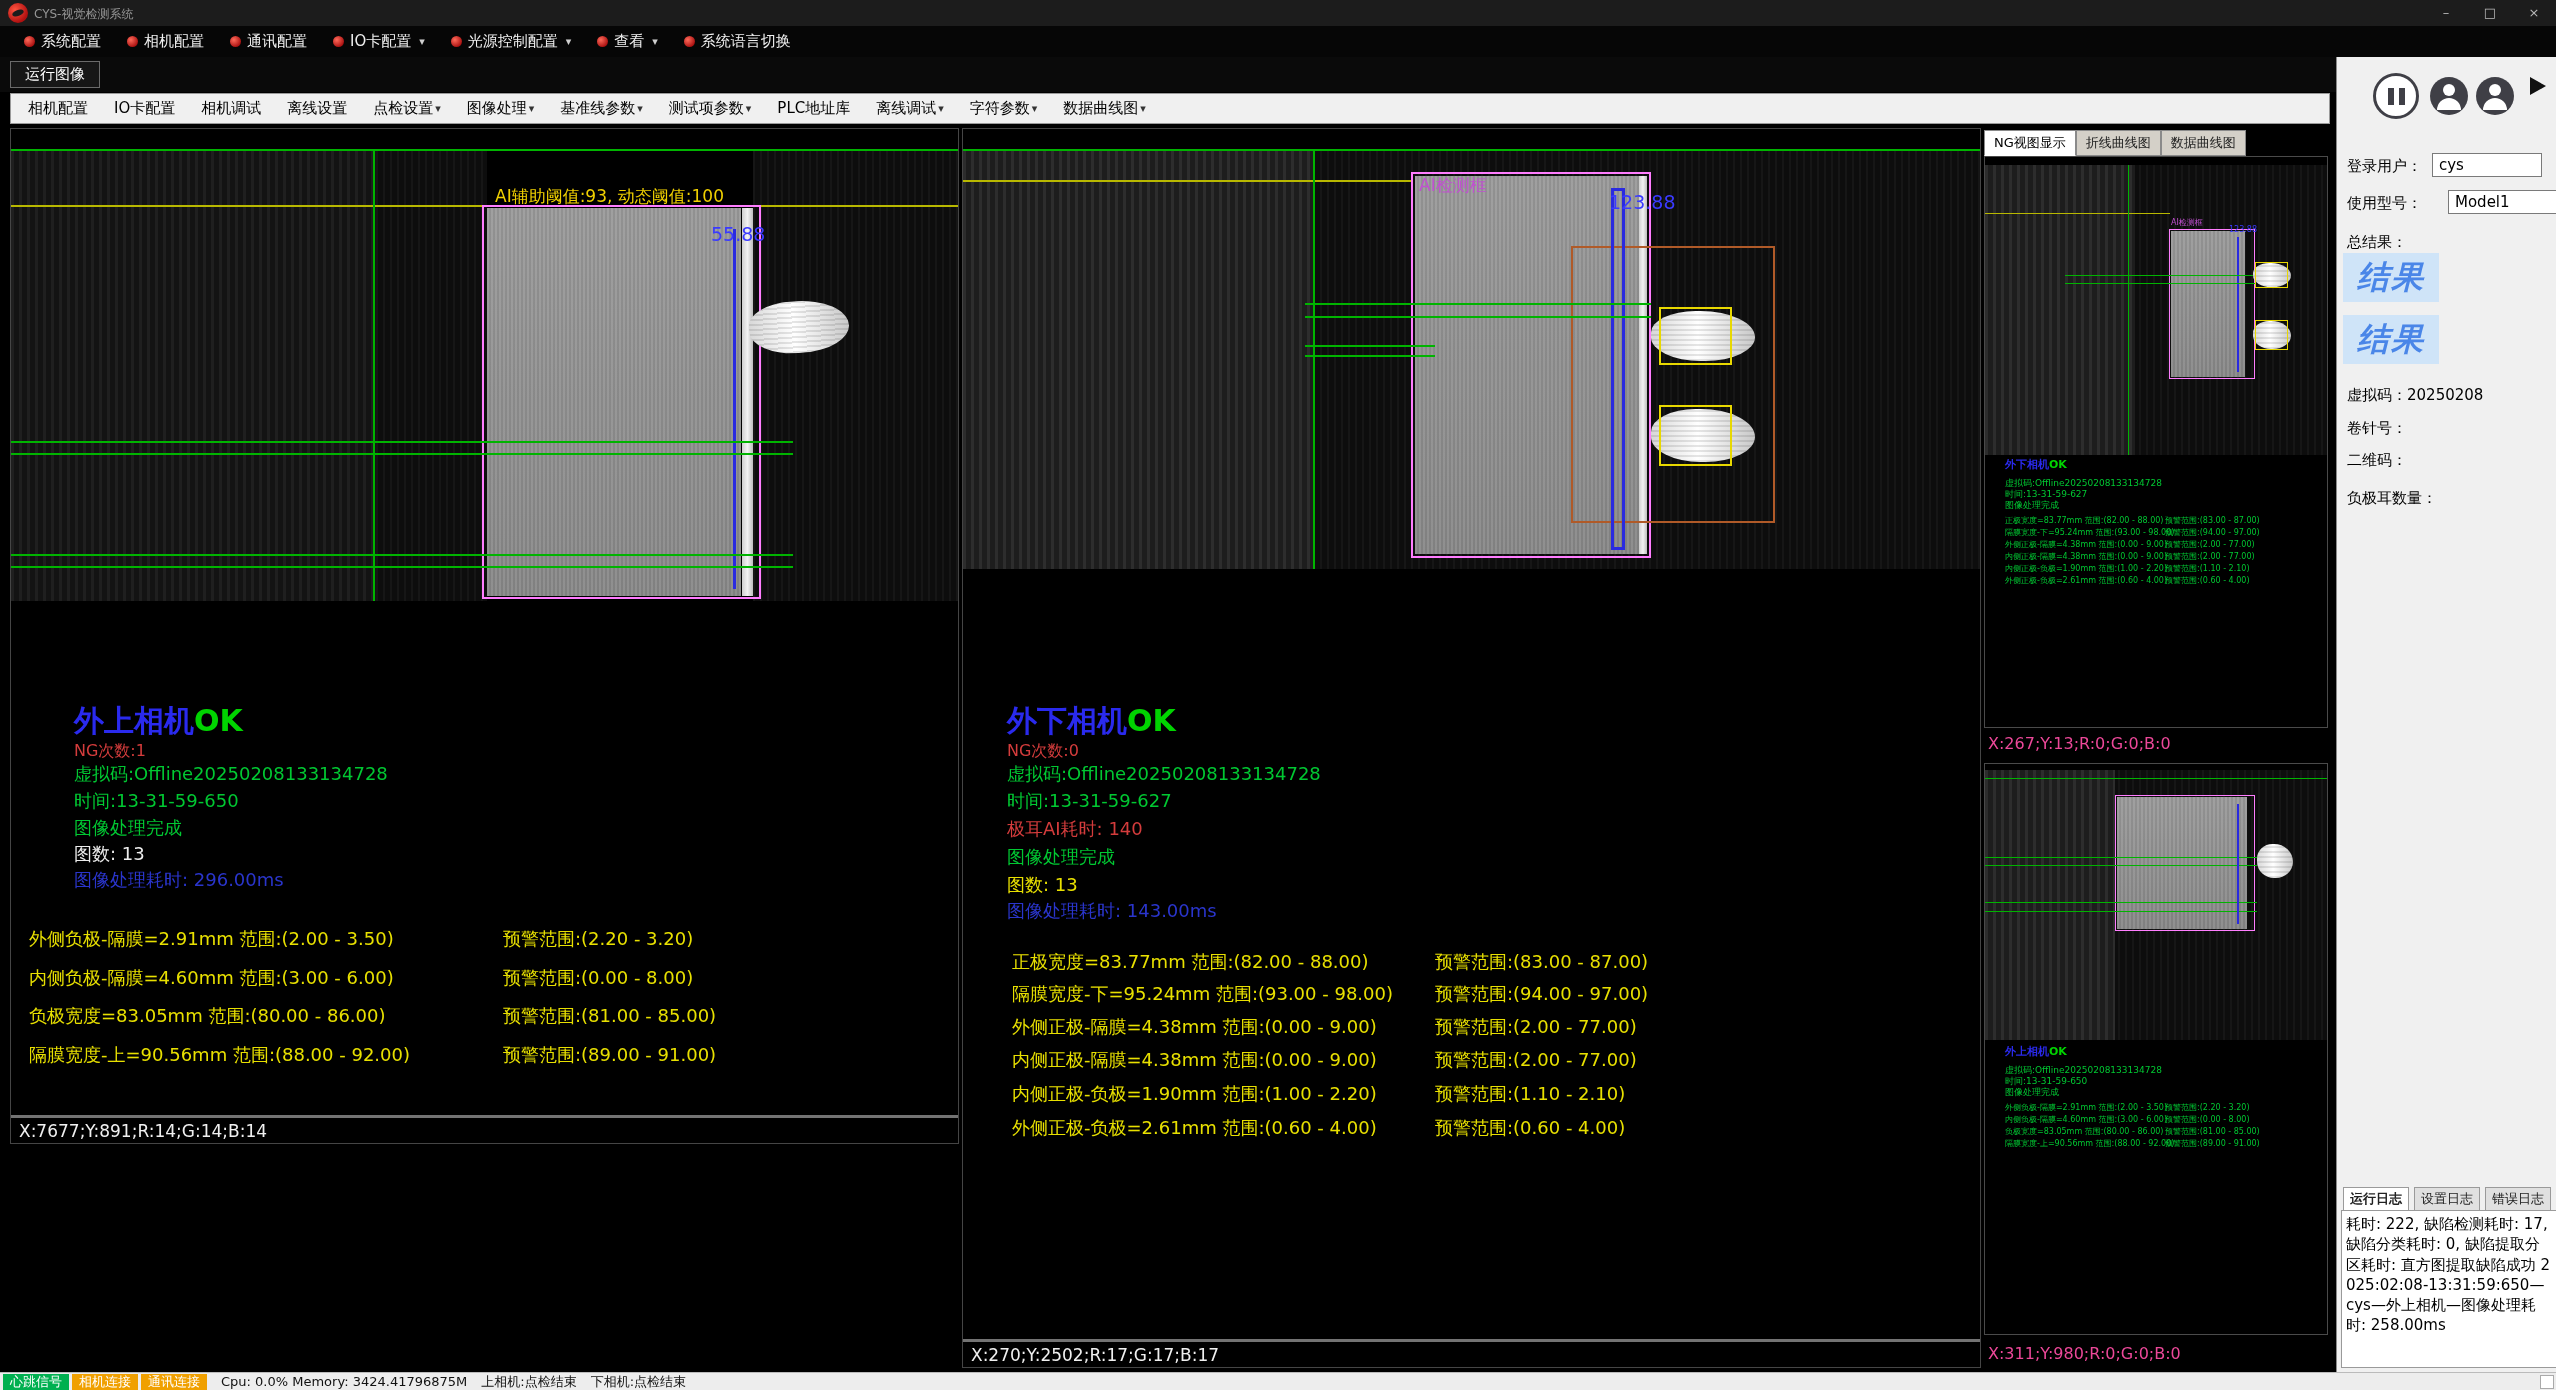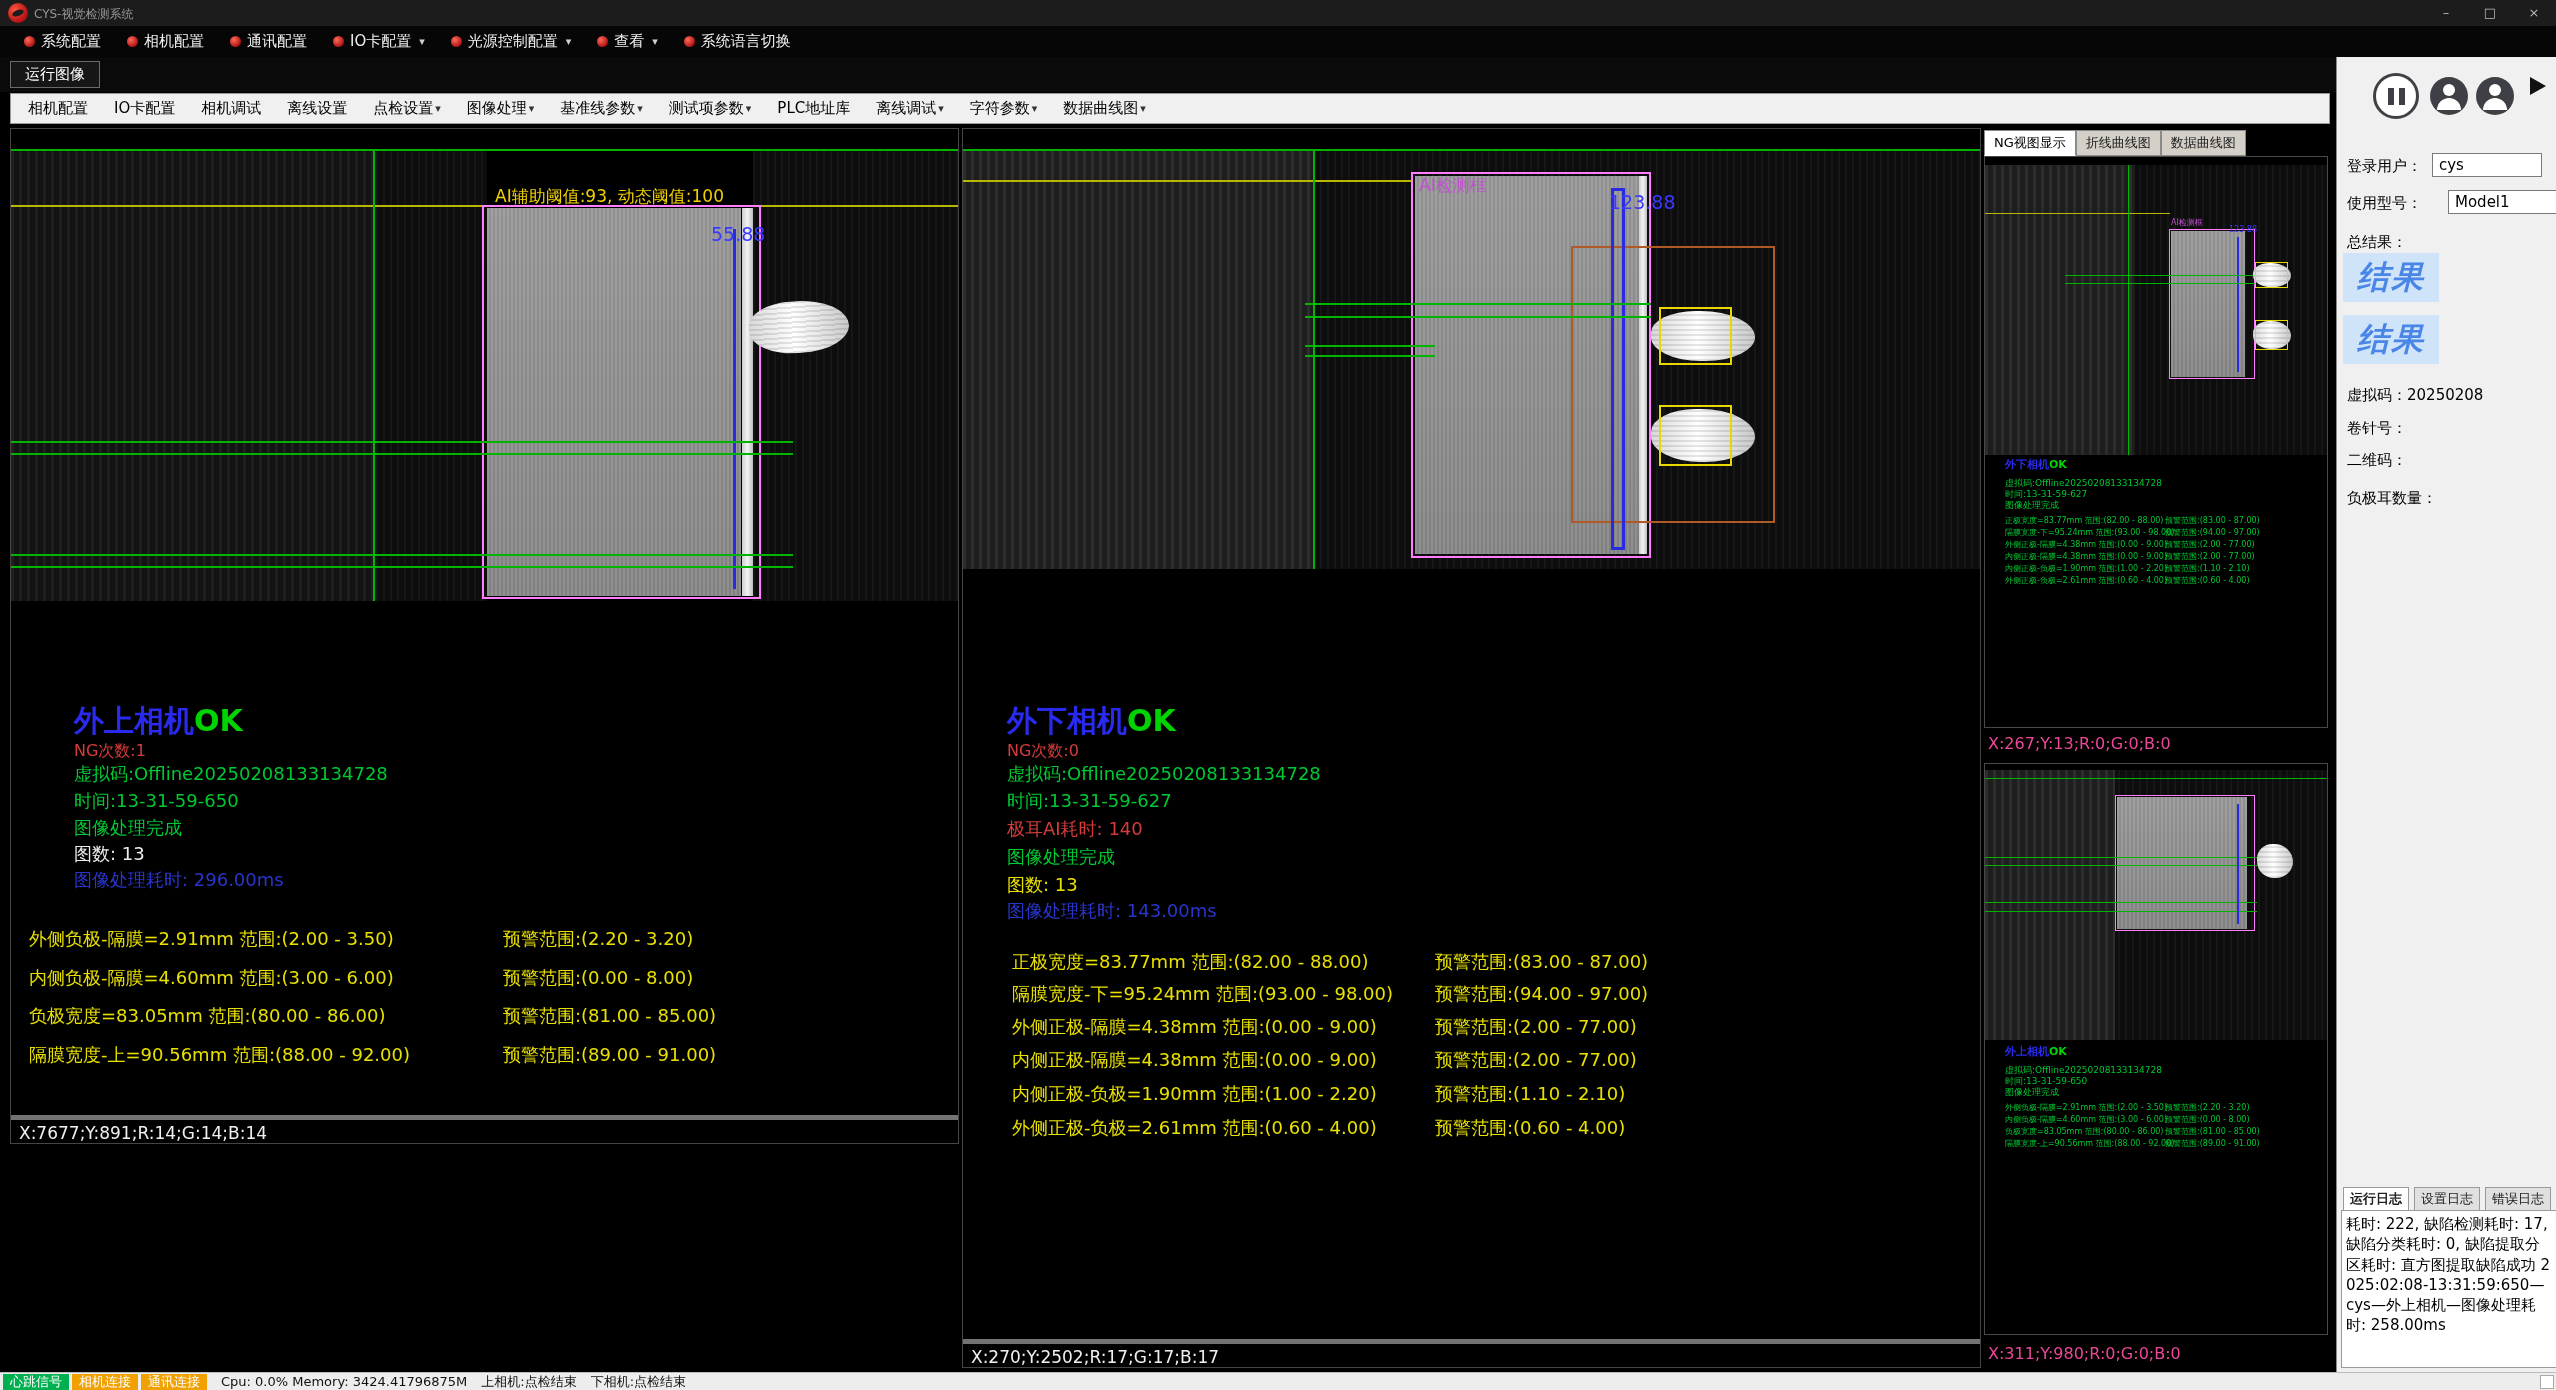--- a/index.html
+++ b/index.html
@@ -57,21 +57,21 @@
                      linear-gradient(90deg,#d8d8d8,#fff 45%,#c8c8c8); }
   .whitestrip { position:absolute; background:linear-gradient(90deg,#cfcfcf,#f2f2f2 50%,#bdbdbd); }
 
   .ptitle { position:absolute; font-size:30px; font-weight:bold; white-space:nowrap; }
   .t-blue { color:#2a2aee; } .t-ok { color:#00d400; }
   .pline { position:absolute; font-size:18px; white-space:nowrap; }
   .c-green { color:#00c832; } .c-red { color:#d43c3c; } .c-blue { color:#2a35cc; }
   .c-white { color:#ececec; } .c-yel { color:#e8e000; } .c-purple { color:#c050d0; }
   .mrow { position:absolute; left:0; width:100%; height:24px; }
   .my { position:absolute; white-space:nowrap; color:#e8e000; font-size:18px; }
-  .coordstrip { position:absolute; left:0; right:0; bottom:0; height:28px; border-top:5px solid #737373;
+  .coordstrip { position:absolute; left:0; right:0; bottom:0; height:28px; border-top:3px solid #737373;
                 color:#f0f0f0; font-size:17px; line-height:26px; padding-left:8px; background:#000; }
   .ovl-yel { position:absolute; color:#f0d000; font-size:17px; white-space:nowrap; }
   .ovl-blue { position:absolute; color:#3a3aff; font-size:19px; white-space:nowrap; }
 
   
   .thumbcol { position:absolute; left:1984px; top:128px; width:344px; height:1240px; background:#000; }
   .ngtabs { position:absolute; left:0; top:2px; display:flex; }
   .ngtab { font-size:13px; padding:3px 9px; background:#d4d0c8; color:#222; border:1px solid #8a8a8a; white-space:nowrap; }
   .ngtab.sel { background:#fff; color:#000; border-bottom-color:#fff; }
   .thumbbox { position:absolute; left:0; width:344px; height:572px; background:#000; border:1px solid #4a4a4a; overflow:hidden; }

